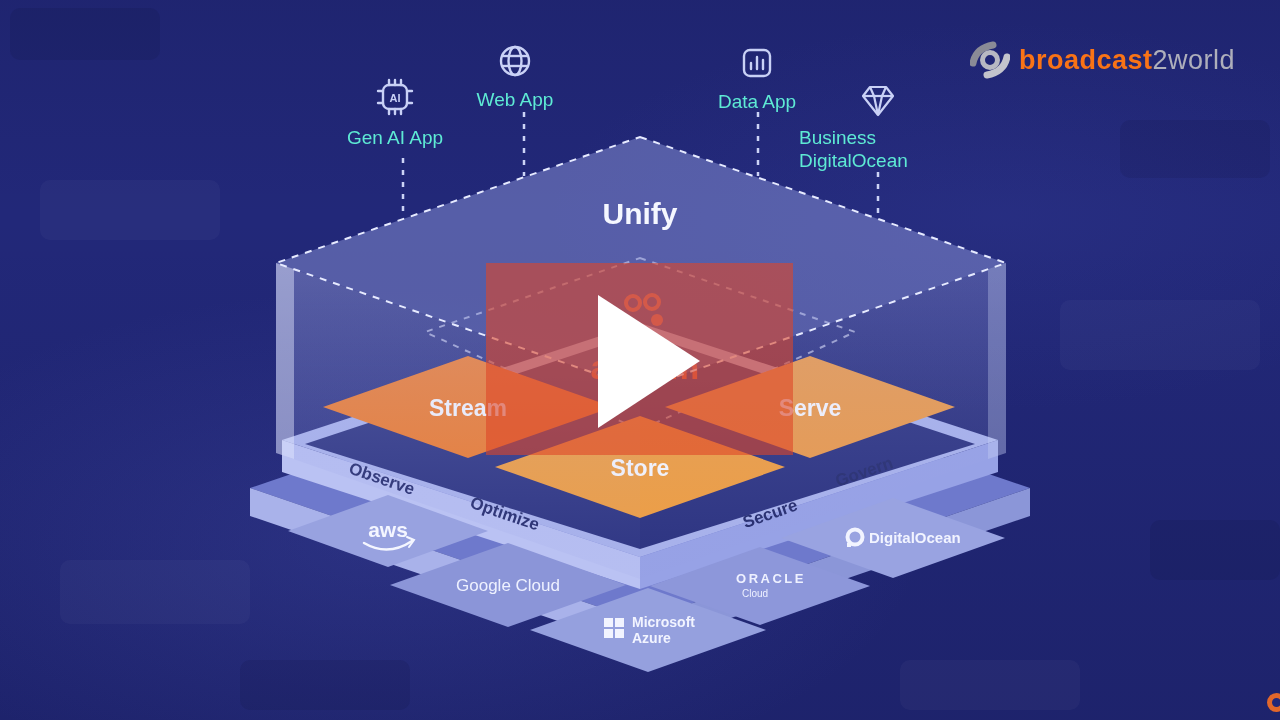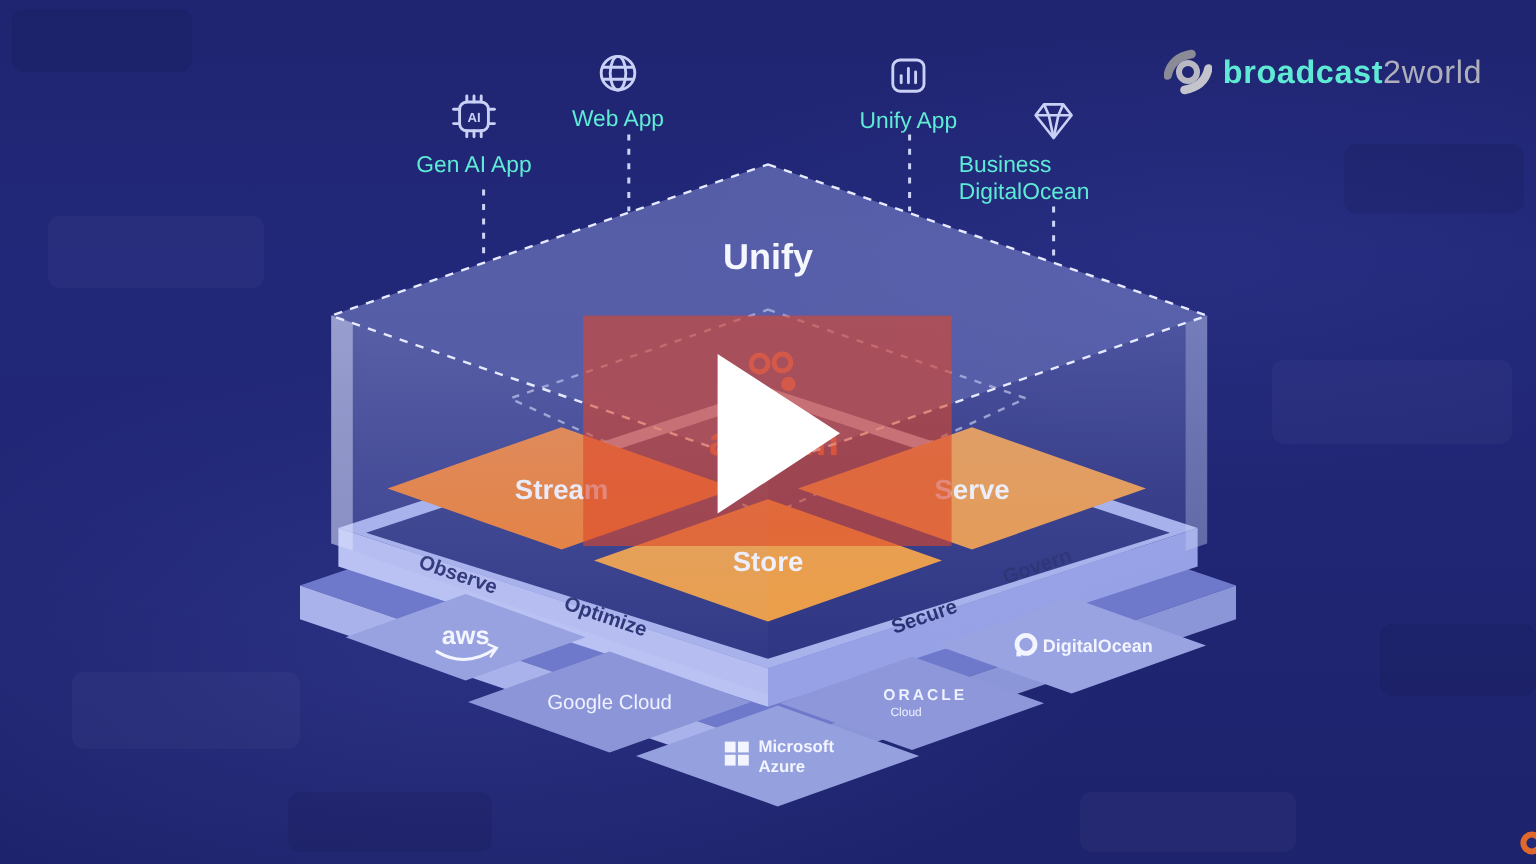--- a/index.html
+++ b/index.html
@@ -24,21 +24,21 @@
   .app-item{
     position:absolute;display:flex;flex-direction:column;align-items:center;gap:7px;
     color:#5eead4;font-size:19px;font-weight:500;text-align:left;line-height:1.2;
   }
   .app-item svg{display:block;}
 
   .brand{
     position:absolute;left:970px;top:40px;display:flex;align-items:center;gap:9px;
   }
   .brand-text{font-size:27px;letter-spacing:0.5px;}
-  .brand-bold{color:#5eead4;font-weight:700;}
+  .brand-bold{color:#f97316;font-weight:700;}
   .brand-light{color:#aeafbb;font-weight:400;}
 
   .play-button{
     position:absolute;left:486px;top:263px;width:307px;height:192px;
     background:rgba(222,70,40,0.60);
     display:flex;align-items:center;justify-content:center;cursor:pointer;
   }
   .corner-swirl{
     position:absolute;left:1267px;top:693px;width:19px;height:19px;border-radius:50%;
     border:5px solid #e2672b;box-sizing:border-box;background:#222879;
@@ -196,21 +196,21 @@
 
   <div class="app-item" style="left:689px;top:42px;width:136px;">
     <svg width="42" height="42" viewBox="0 0 42 42">
       <g stroke="#c9d1f6" stroke-width="2.4" fill="none" stroke-linecap="round">
         <rect x="8" y="8" width="26" height="26" rx="6"></rect>
         <line x1="15" y1="27" x2="15" y2="21"></line>
         <line x1="21" y1="27" x2="21" y2="15"></line>
         <line x1="27" y1="27" x2="27" y2="18"></line>
       </g>
     </svg>
-    <div class="app-label">Unify App</div>
+    <div class="app-label">Data App</div>
   </div>
 
   <div class="app-item" style="left:799px;top:82px;width:158px;">
     <svg width="42" height="38" viewBox="0 0 42 38">
       <g stroke="#c9d1f6" stroke-width="2.2" fill="none" stroke-linejoin="round">
         <polygon points="6,14 13,5 29,5 36,14 21,33"></polygon>
         <line x1="6" y1="14" x2="36" y2="14"></line>
         <polyline points="13,5 17,14 21,33"></polyline>
         <polyline points="29,5 25,14 21,33"></polyline>
       </g>

